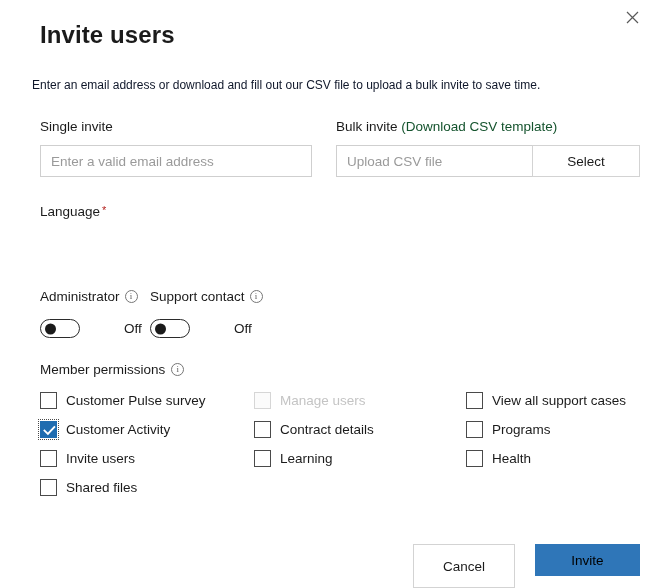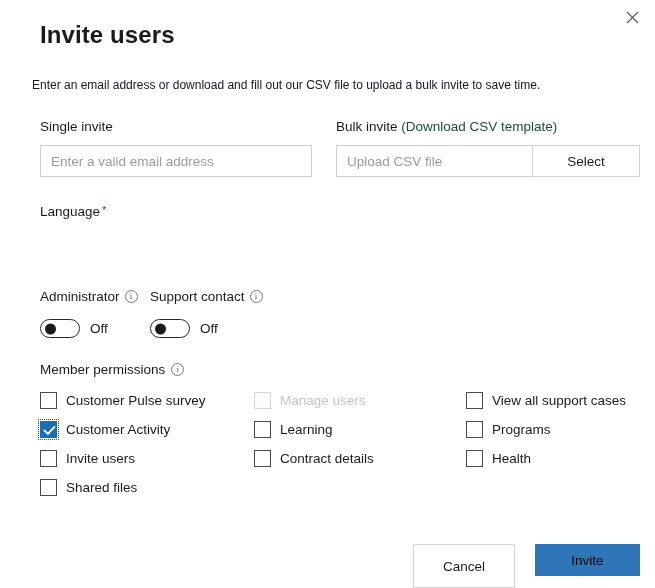--- a/index.html
+++ b/index.html
@@ -130,21 +130,21 @@
     align-items: center;
     padding: 0 8px 0 10px;
     font-size: 13.5px;
     color: #1b1b1b;
     cursor: pointer;
   }
   .combo .combo-value { flex: 1; }
   .combo .chev { color: #333; display: flex; align-items: center; }
 
   
-  .toggle-row { position: absolute; display: flex; align-items: center; }
+  .toggle-row { position: absolute; display: flex; align-items: center; gap: 34px; }
   #admin-label   { position: absolute; left: 40px;  top: 289px; display: flex; align-items: center; gap: 5px; }
   #support-label { position: absolute; left: 150px; top: 289px; display: flex; align-items: center; gap: 5px; }
   #admin-toggle   { left: 40px;  top: 319px; }
   #support-toggle { left: 150px; top: 319px; }
 
   .switch {
     width: 40px;
     height: 19px;
     border: 1px solid #2b2b2b;
     border-radius: 10px;
@@ -332,25 +332,25 @@
           <span class="cblabel">Shared files</span>
         </div>
       </div>
     <div class="perm-col" id="perm-col-1">
         <div class="cbrow disabled">
           <span class="cbox"></span>
           <span class="cblabel">Manage users</span>
         </div>
         <div class="cbrow">
           <span class="cbox"></span>
+          <span class="cblabel">Contract details</span>
+        </div>
+        <div class="cbrow">
+          <span class="cbox"></span>
           <span class="cblabel">Learning</span>
-        </div>
-        <div class="cbrow">
-          <span class="cbox"></span>
-          <span class="cblabel">Contract details</span>
         </div>
       </div>
     <div class="perm-col" id="perm-col-2">
         <div class="cbrow">
           <span class="cbox"></span>
           <span class="cblabel">View all support cases</span>
         </div>
         <div class="cbrow">
           <span class="cbox"></span>
           <span class="cblabel">Programs</span>

